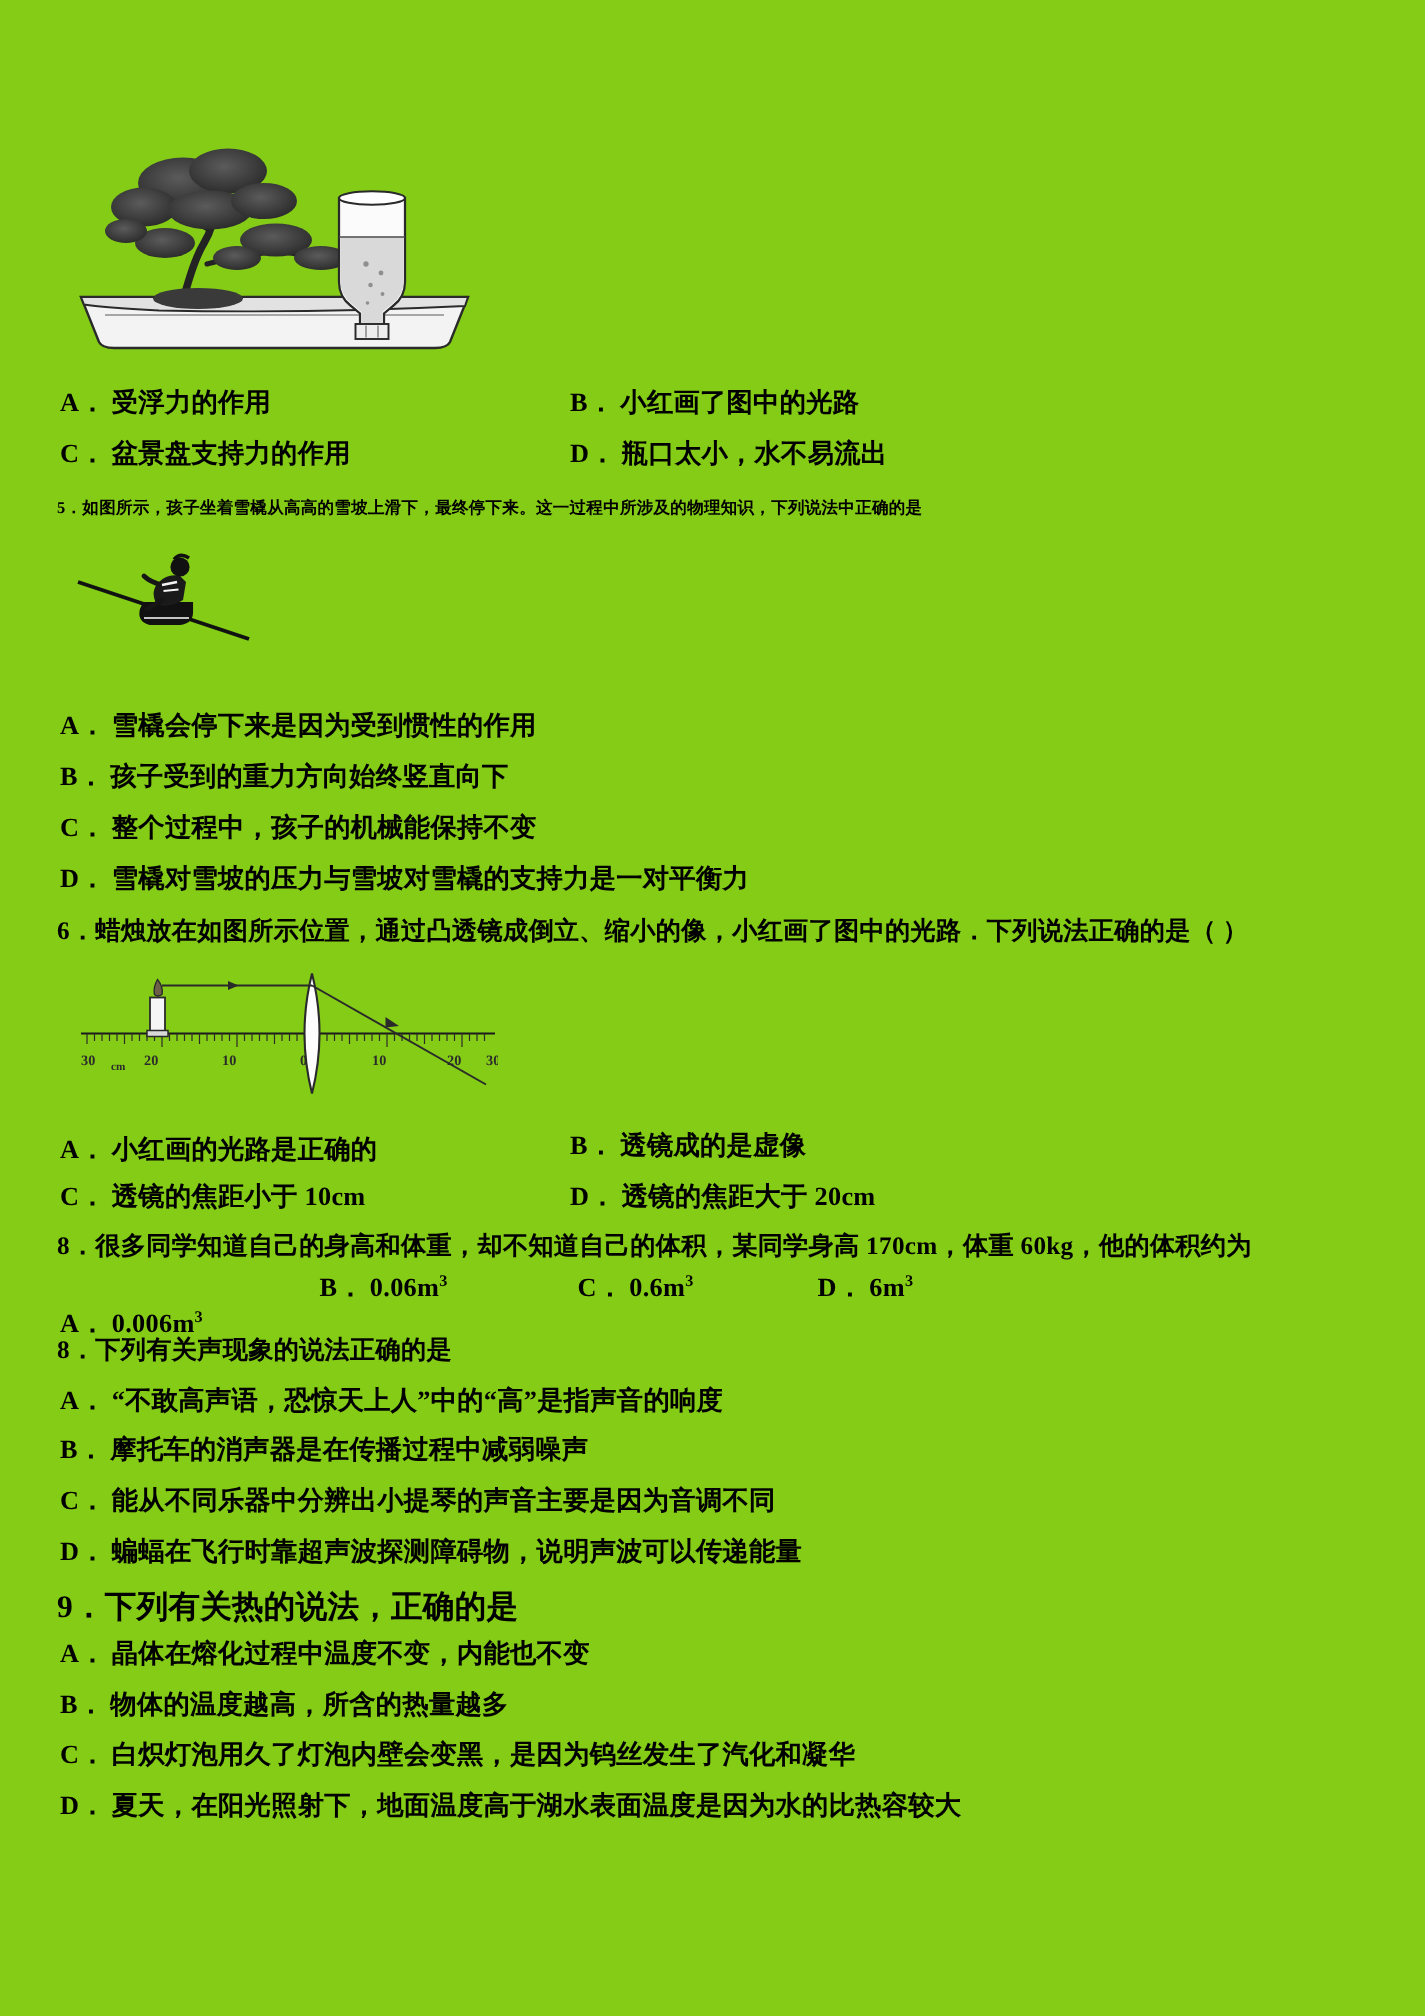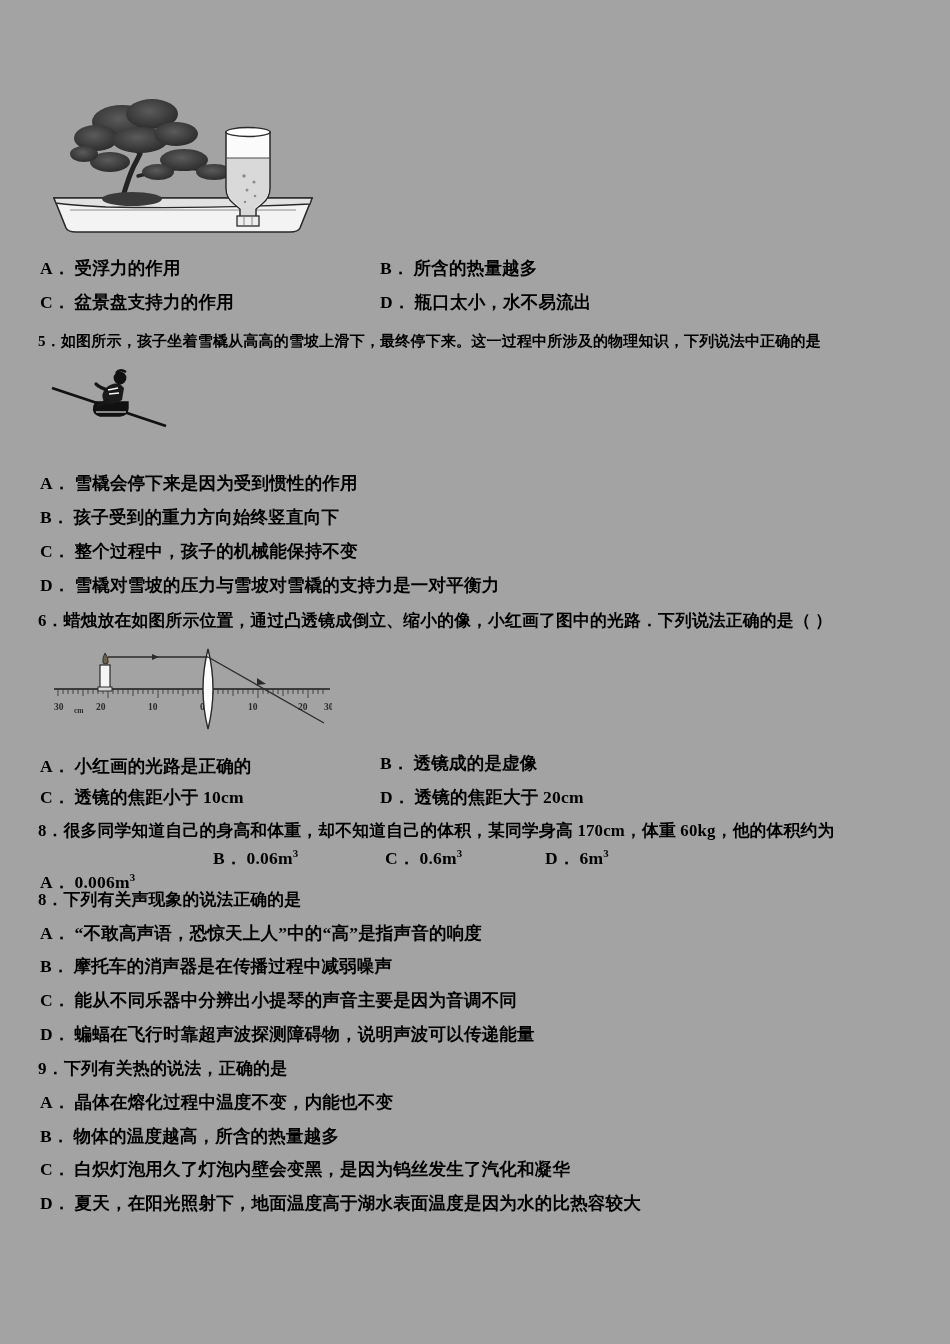--- a/index.html
+++ b/index.html
@@ -13,21 +13,21 @@
     position: relative;
     font-family: "Liberation Serif", "DejaVu Serif", serif;
     color: #000000;
     overflow: hidden;
   }
   .page {
     position: absolute;
     left: 0; top: 0;
     width: 950px;
     height: 1344px;
-    background: #a3a3a3;
+    background: #84cc16;
   }
 
   
   .qline {
     position: absolute;
     font-size: 17.5px;
     line-height: 1.15;
     letter-spacing: 0.2px;
     white-space: nowrap;
     font-weight: 600;
@@ -128,30 +128,30 @@
           <circle cx="197" cy="126" r="1.2"></circle>
         </g>
       </g>
     </svg>
   </div>
 
   <div class="opt" style="left:40px;  top:258px;">
     <span class="lbl">A．</span><span class="txt">受浮力的作用</span>
   </div>
   <div class="opt" style="left:380px; top:258px;">
-    <span class="lbl">B．</span><span class="txt">所含的热量越多</span>
+    <span class="lbl">B．</span><span class="txt">小红画了图中的光路</span>
   </div>
   <div class="opt" style="left:40px;  top:292px;">
     <span class="lbl">C．</span><span class="txt">盆景盘支持力的作用</span>
   </div>
   <div class="opt" style="left:380px; top:292px;">
     <span class="lbl">D．</span><span class="txt">瓶口太小，水不易流出</span>
   </div>
 
-  <div class="qline" style="left:38px; top:333px; font-size:15px;">5．如图所示，孩子坐着雪橇从高高的雪坡上滑下，最终停下来。这一过程中所涉及的物理知识，下列说法中正确的是</div>
+  <div class="qline" style="left:38px; top:333px; font-size:11px;">5．如图所示，孩子坐着雪橇从高高的雪坡上滑下，最终停下来。这一过程中所涉及的物理知识，下列说法中正确的是</div>
 
   <div class="figure" id="fig-sled">
     <svg width="150" height="70" viewBox="0 0 150 70">
 
       <line x1="4" y1="28" x2="118" y2="66" stroke="#111111" stroke-width="2.6"></line>
 
       <path d="M46,46 Q44,54 52,56 L72,56 Q80,55 80,48 L80,42 L48,42 Z" fill="#111111" stroke="#111111" stroke-width="1.4"></path>
       <path d="M48,52 L78,52" stroke="#ffffff" stroke-width="1"></path>
 
       <g>
@@ -311,21 +311,21 @@
   <div class="opt" style="left:40px; top:923px;">
     <span class="lbl">A．</span><span class="txt">“不敢高声语，恐惊天上人”中的“高”是指声音的响度</span>
   </div>
   <div class="opt" style="left:40px; top:990px;">
     <span class="lbl">C．</span><span class="txt">能从不同乐器中分辨出小提琴的声音主要是因为音调不同</span>
   </div>
   <div class="opt" style="left:40px; top:1024px;">
     <span class="lbl">D．</span><span class="txt">蝙蝠在飞行时靠超声波探测障碍物，说明声波可以传递能量</span>
   </div>
 
-  <div class="qline" style="left:38px; top:1059px; font-size:17px;">9．下列有关热的说法，正确的是</div>
+  <div class="qline" style="left:38px; top:1059px; font-size:21px;">9．下列有关热的说法，正确的是</div>
 
   <div class="opt" style="left:40px; top:1126px;">
     <span class="lbl">B．</span><span class="txt">物体的温度越高，所含的热量越多</span>
   </div>
   <div class="opt" style="left:40px; top:1092px;">
     <span class="lbl">A．</span><span class="txt">晶体在熔化过程中温度不变，内能也不变</span>
   </div>
   <div class="opt" style="left:40px; top:1159px;">
     <span class="lbl">C．</span><span class="txt">白炽灯泡用久了灯泡内壁会变黑，是因为钨丝发生了汽化和凝华</span>
   </div>

